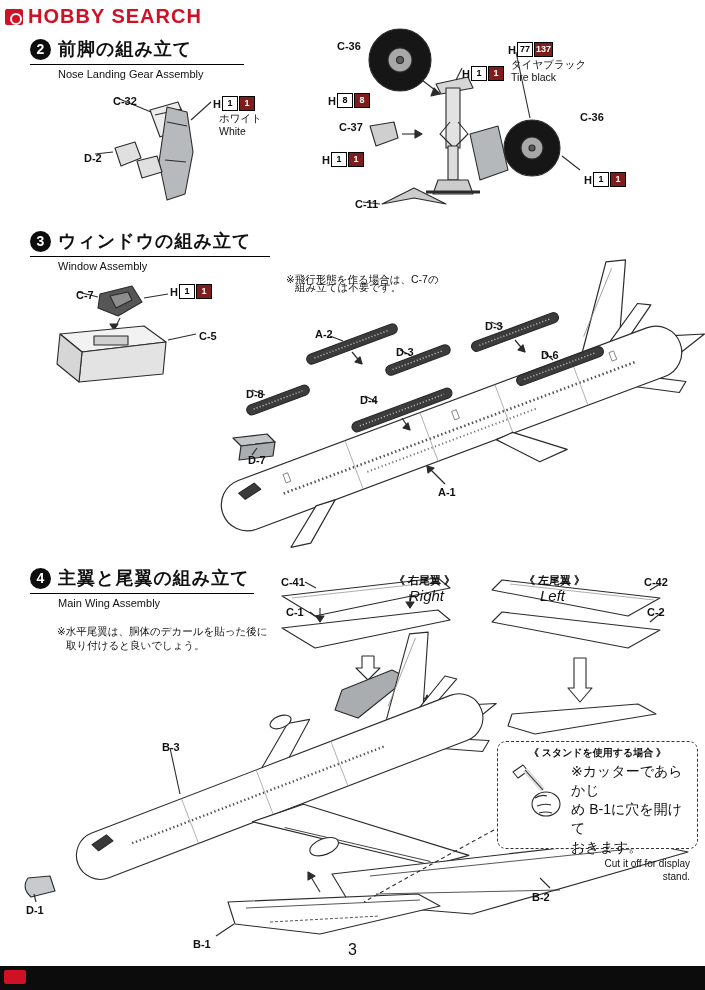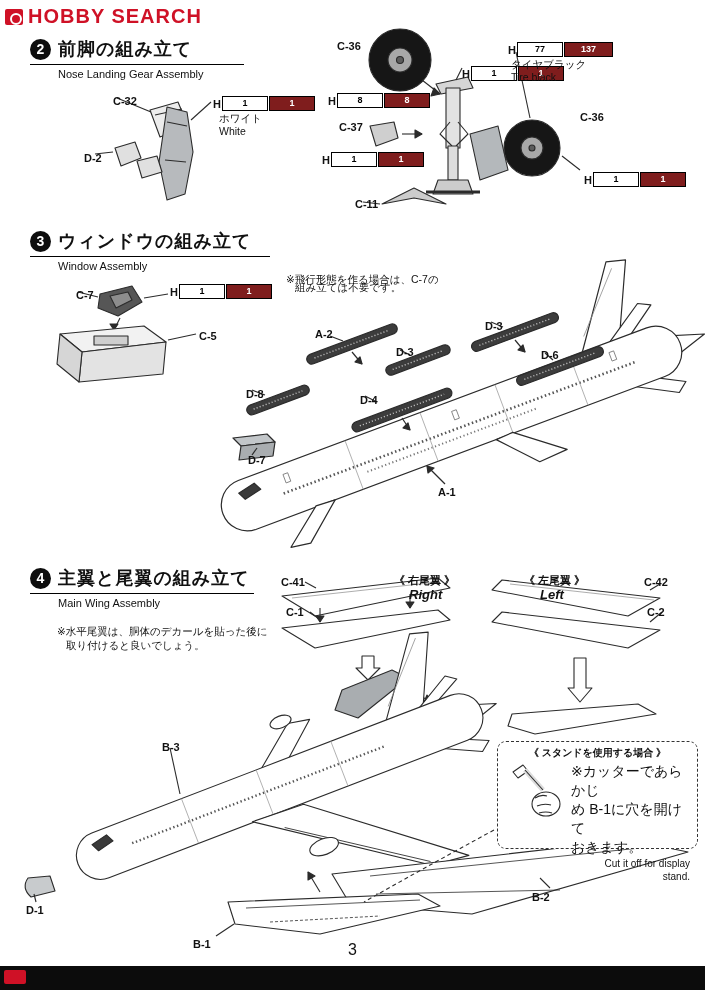--- a/index.html
+++ b/index.html
@@ -17,24 +17,24 @@
   
   .sec{position:absolute;}
   .sec-row{display:flex;align-items:center;gap:7px;border-bottom:1.6px solid #000;padding-bottom:3px;}
   .sec-num{flex:0 0 auto;width:21px;height:21px;border-radius:50%;background:#0d0d0d;color:#fff;
            font-weight:bold;font-size:14px;display:flex;align-items:center;justify-content:center;}
   .sec-title{font-size:18px;font-weight:bold;letter-spacing:1px;white-space:nowrap;}
   .sec-en{font-size:11px;margin:3px 0 0 28px;white-space:nowrap;}
   
   .plabel{position:absolute;font-size:11px;font-weight:bold;white-space:nowrap;}
   .note{position:absolute;font-size:10.5px;white-space:nowrap;font-weight:normal;}
-  .ital{font-style:italic;font-weight:bold;font-size:13px;}
+  .ital{font-style:italic;font-weight:normal;font-size:15px;}
   .chip{position:absolute;display:flex;align-items:center;gap:1px;font-size:11px;font-weight:bold;white-space:nowrap;}
   .box{display:inline-block;min-width:12px;height:13px;line-height:13px;text-align:center;
-       font-size:9px;font-weight:bold;border:1px solid #000;padding:0 16px;}
+       font-size:9px;font-weight:bold;border:1px solid #000;padding:0 1px;}
   .box.light{background:#fff;color:#000;}
   .box.dark{background:#7f1d1d;color:#fff;}
   svg{position:absolute;overflow:visible;}
   
   .standbox{position:absolute;left:497px;top:741px;width:201px;height:108px;background:#fff;
             border:1.6px dashed #333;border-radius:9px;box-sizing:border-box;padding:4px 7px;}
   .standbox .t{font-size:10px;font-weight:bold;text-align:center;white-space:nowrap;}
   .standbox .row{display:flex;gap:4px;margin-top:2px;}
   .standbox .jp{font-size:14px;line-height:1.35;}
   .standbox .en{font-size:10px;text-align:right;line-height:1.25;margin-top:2px;}

